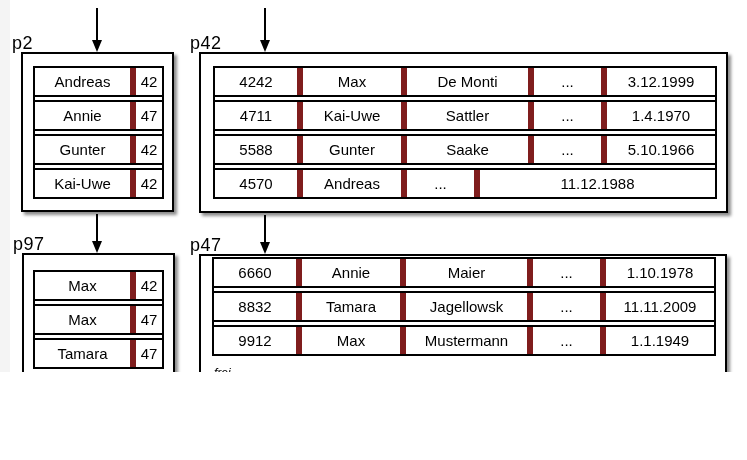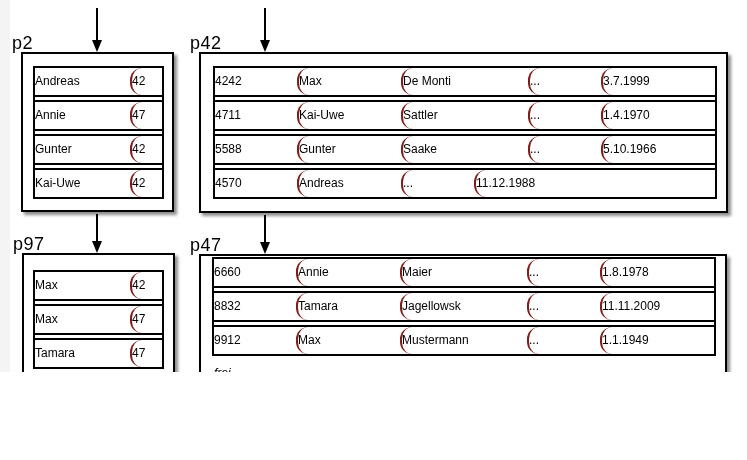--- a/index.html
+++ b/index.html
@@ -31,24 +31,24 @@
   #box-p47 { left: 199px; top: 254px; width: 528px; height: 161px; padding: 1px 0 0 11px; }
 
   
   .tbl { border: 2px solid #000; background: #fff; }
   .tbl-small { width: 131px; }
   .tbl-big   { width: 504px; }
   .row { display: flex; background: #fff; }
   .row + .row { margin-top: 3px; border-top: 2px solid #000; }
   .row:not(:last-child) { border-bottom: 2px solid #000; }
   .cell {
-    height: 27px; line-height: 27px; 
-    font-size: 12px; white-space: nowrap; overflow: hidden;
-  }
-  .cell + .cell { border-left: 2px solid #7f1d1d; border-radius: 12px; }
+    height: 27px; line-height: 27px; text-align: center;
+    font-size: 15px; white-space: nowrap; overflow: hidden;
+  }
+  .cell + .cell { border-left: 6px solid #7f1d1d; }
   .tbl-small .c0 { width: 95px; }
   .tbl-small .c1 { flex: 1; }
   .tbl-big .c0 { width: 82px; }
   .tbl-big .c1 { width: 104px; }
   .tbl-big .c2 { width: 127px; }
   .tbl-big .c3 { width: 73px; }
   .tbl-big .c4 { flex: 1; }
 
   .free-label {
     font-style: italic; font-size: 12px;
@@ -126,21 +126,21 @@
   </div>
 
   <div class="pagebox" id="box-p42">
     <div class="pagelabel">p42</div>
     <div class="tbl tbl-big">
       <div class="row">
         <div class="cell c0">4242</div>
         <div class="cell c1">Max</div>
         <div class="cell c2">De Monti</div>
         <div class="cell c3">...</div>
-        <div class="cell c4">3.7.1999</div>
+        <div class="cell c4">3.12.1999</div>
       </div>
       <div class="row">
         <div class="cell c0">4711</div>
         <div class="cell c1">Kai-Uwe</div>
         <div class="cell c2">Sattler</div>
         <div class="cell c3">...</div>
         <div class="cell c4">1.4.1970</div>
       </div>
       <div class="row">
         <div class="cell c0">5588</div>
@@ -177,21 +177,21 @@
   </div>
 
   <div class="pagebox" id="box-p47">
     <div class="pagelabel">p47</div>
     <div class="tbl tbl-big">
       <div class="row">
         <div class="cell c0">6660</div>
         <div class="cell c1">Annie</div>
         <div class="cell c2">Maier</div>
         <div class="cell c3">...</div>
-        <div class="cell c4">1.8.1978</div>
+        <div class="cell c4">1.10.1978</div>
       </div>
       <div class="row">
         <div class="cell c0">8832</div>
         <div class="cell c1">Tamara</div>
         <div class="cell c2">Jagellowsk</div>
         <div class="cell c3">...</div>
         <div class="cell c4">11.11.2009</div>
       </div>
       <div class="row">
         <div class="cell c0">9912</div>

